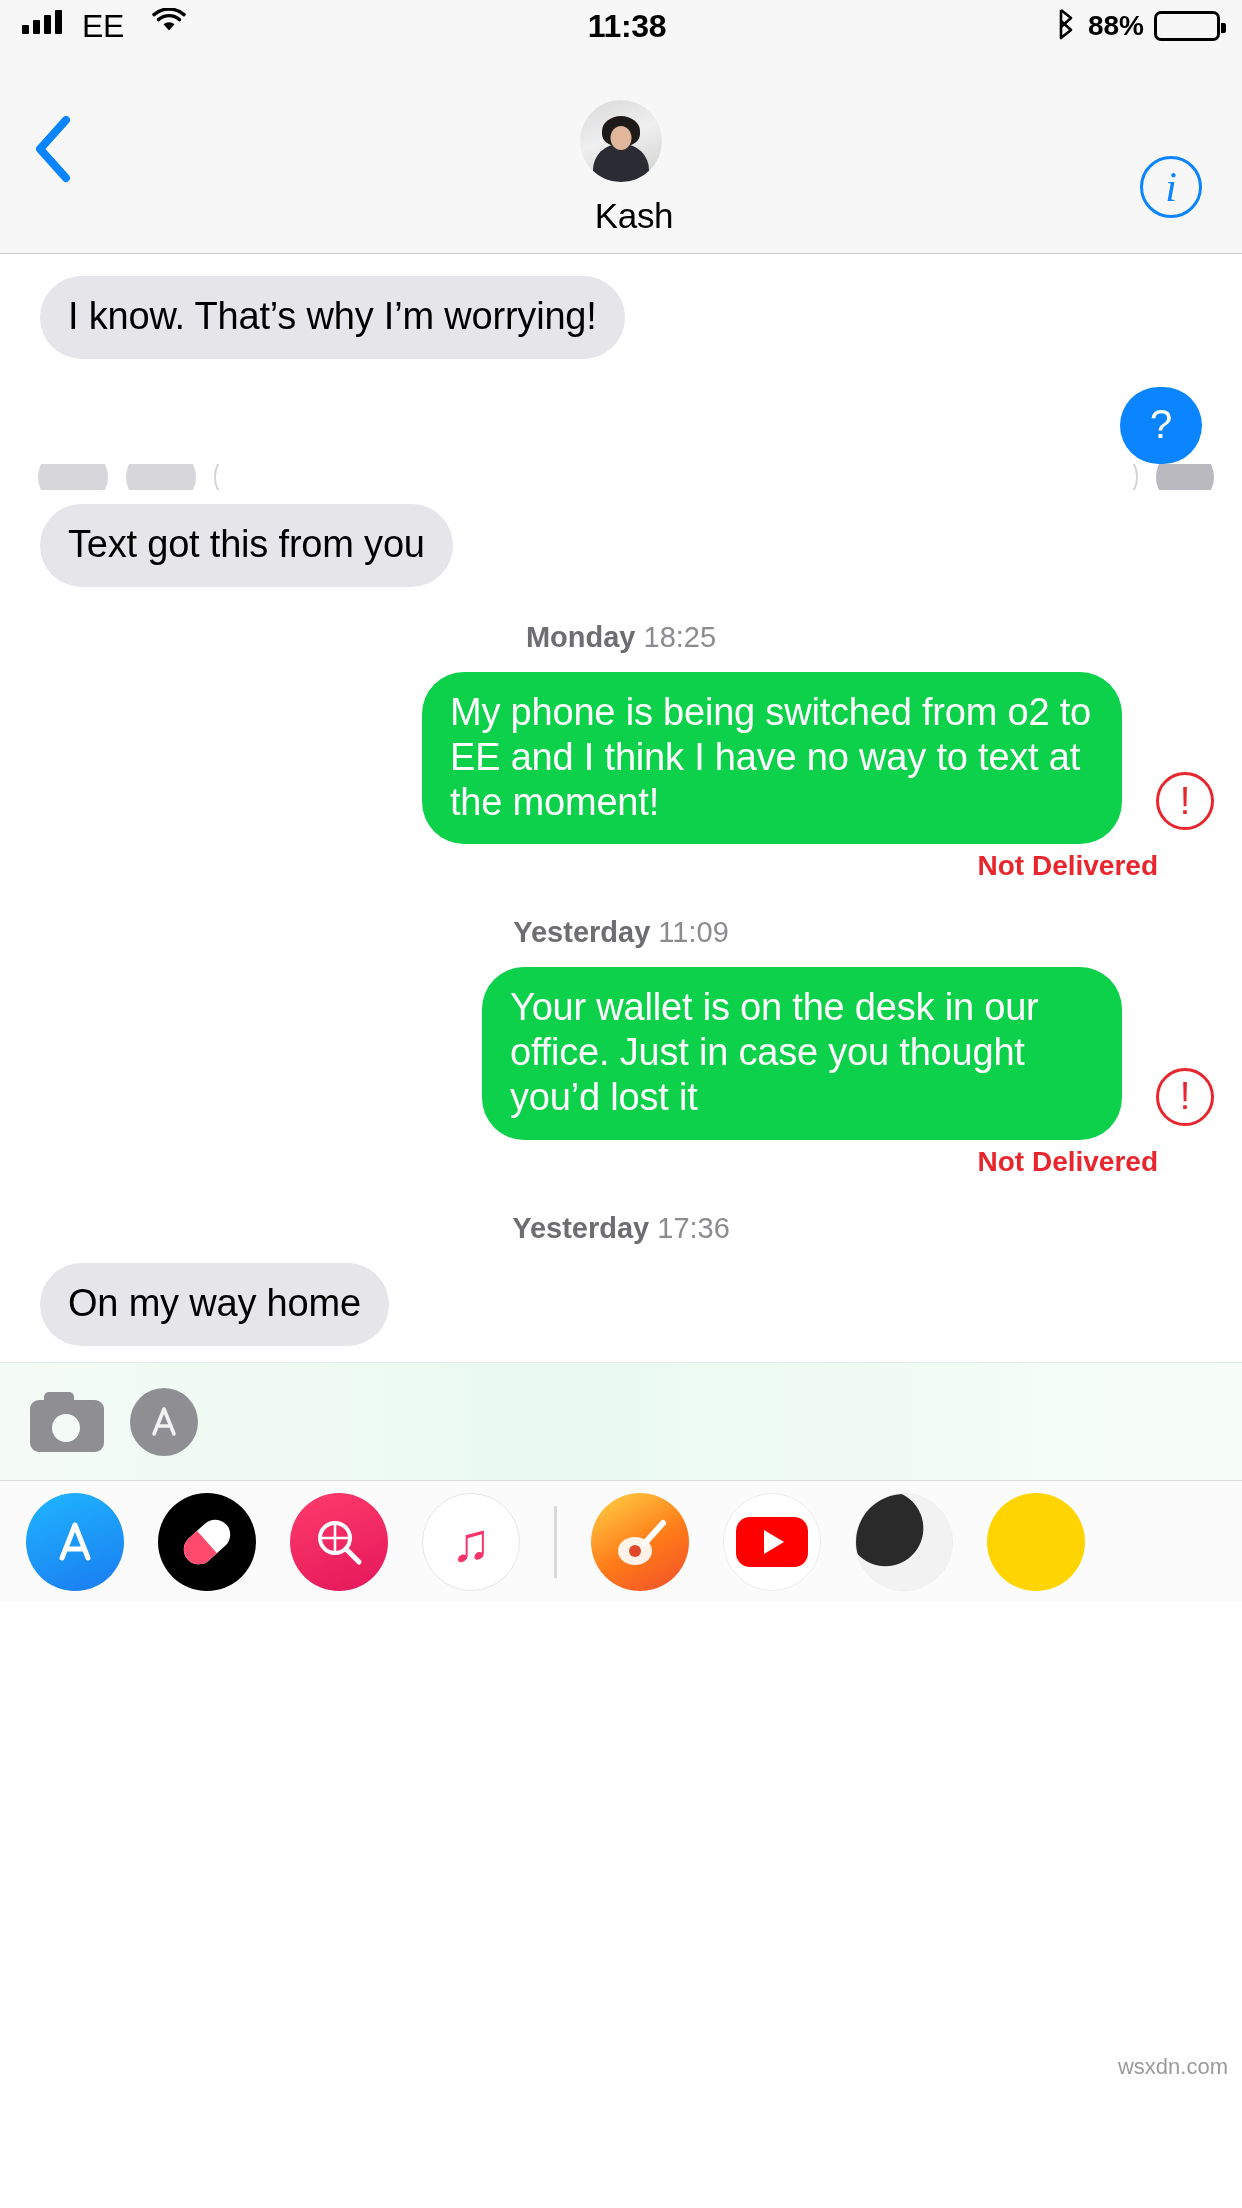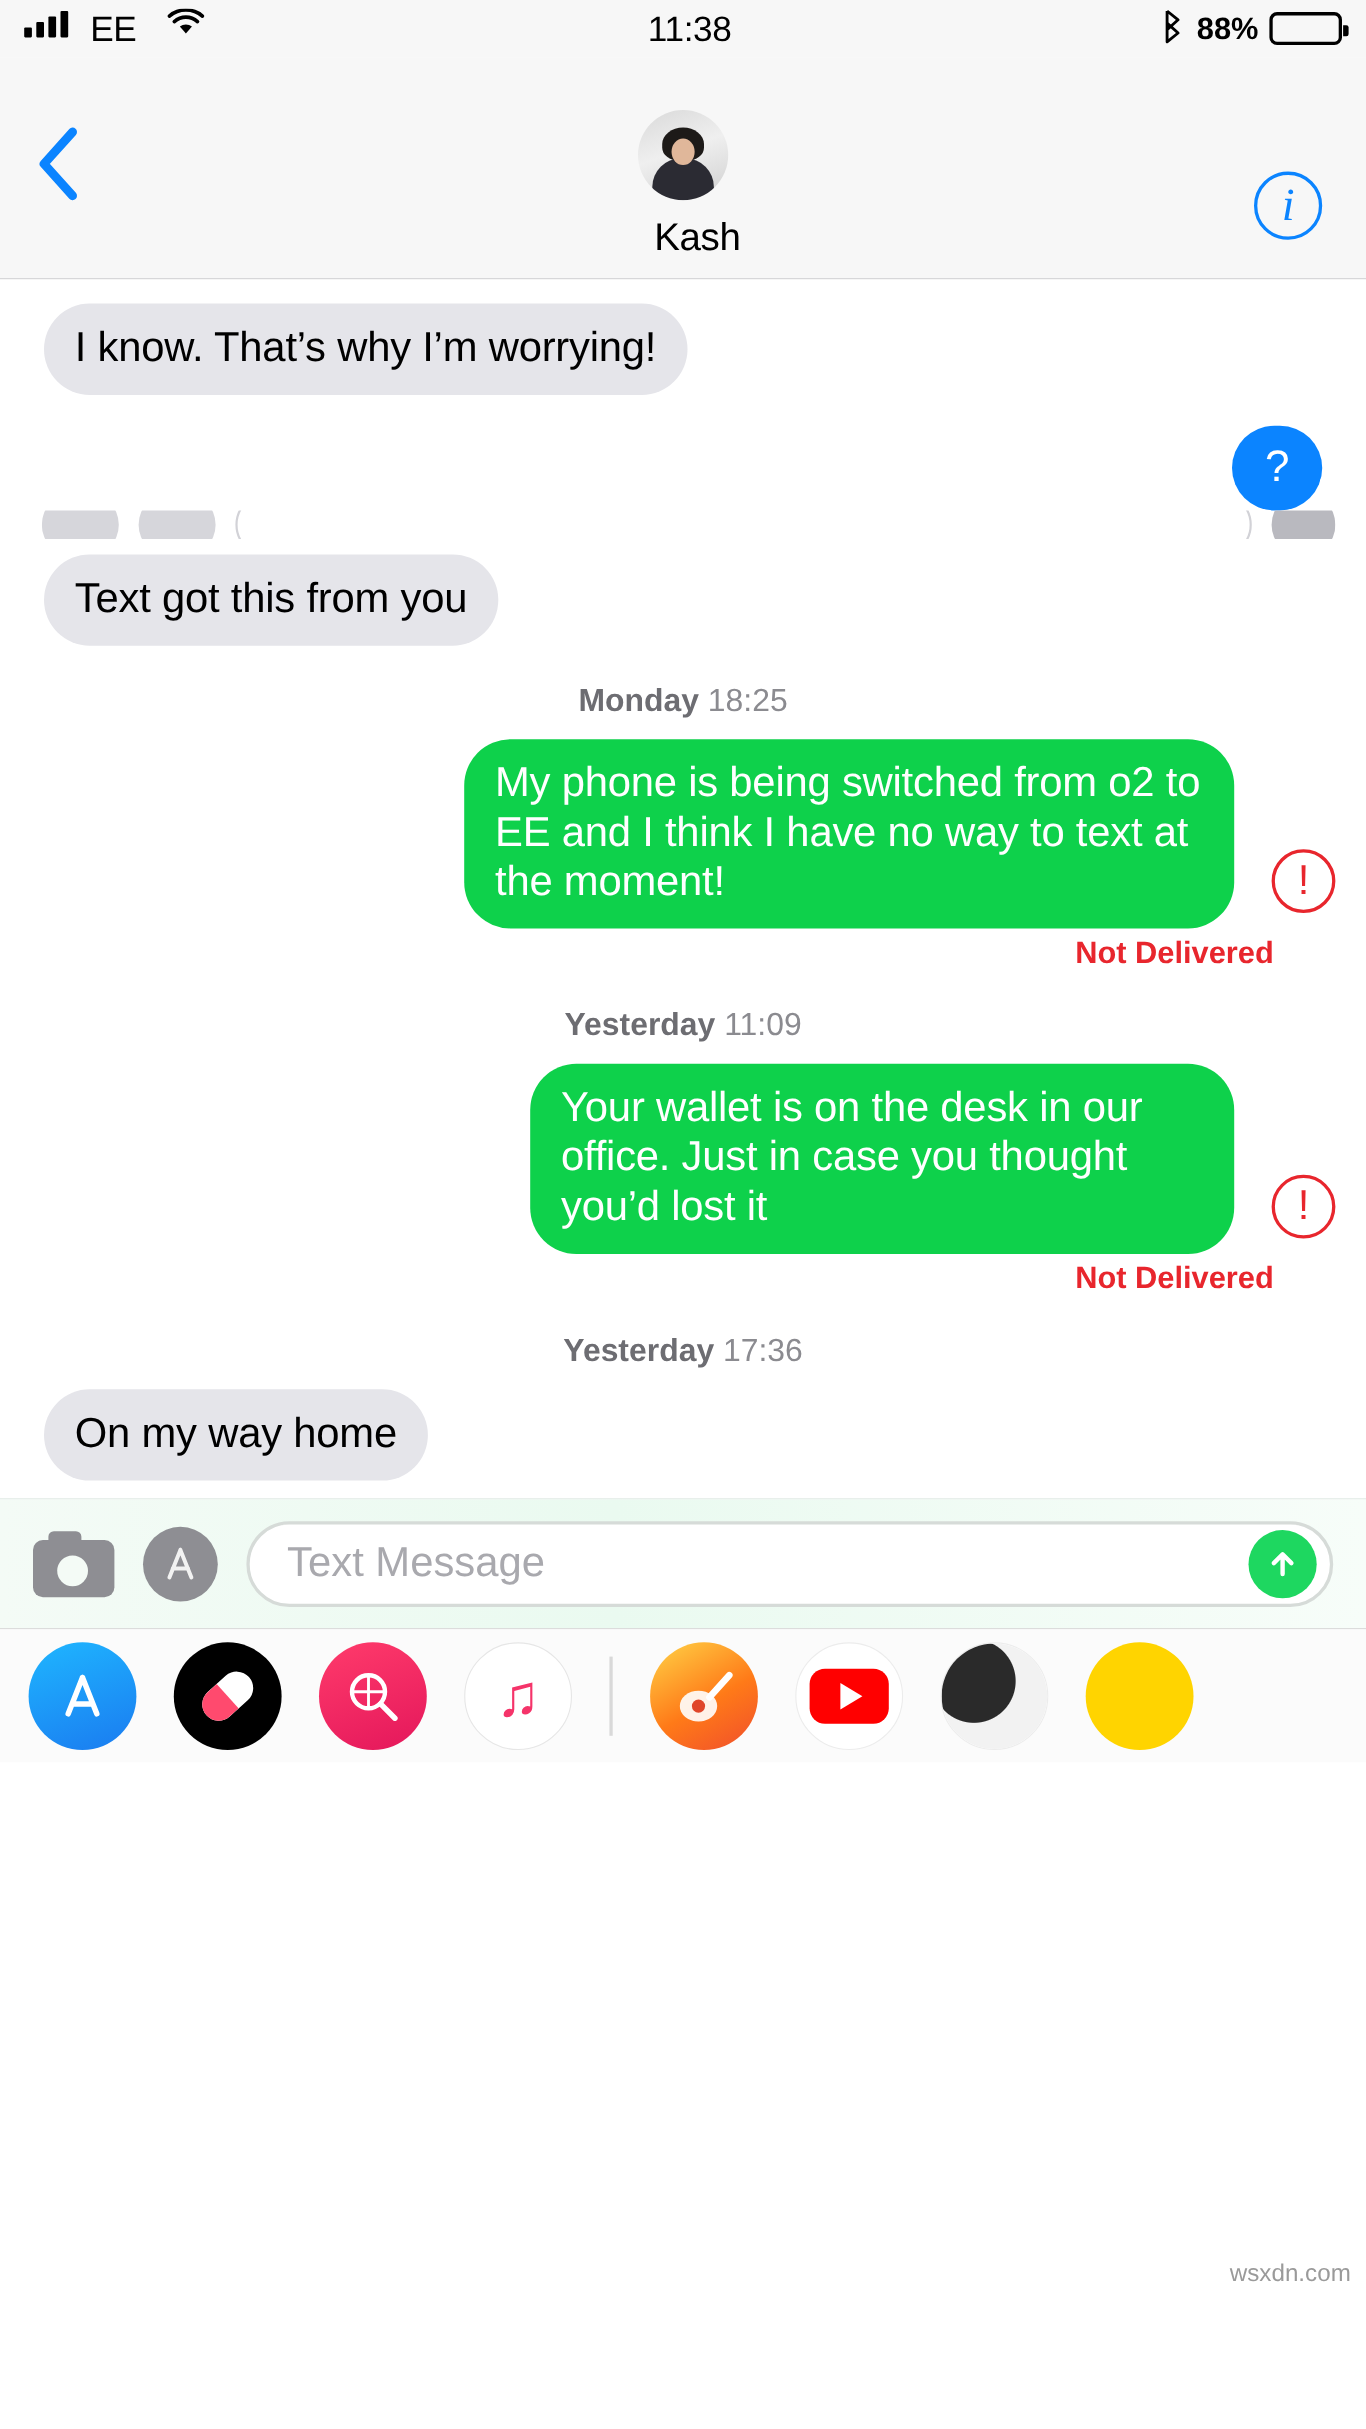--- a/index.html
+++ b/index.html
@@ -33,21 +33,21 @@
   .sig-bars i:nth-child(2) { height: 14px; }
   .sig-bars i:nth-child(3) { height: 19px; }
   .sig-bars i:nth-child(4) { height: 24px; }
   .carrier { font-size: 32px; color: #000; letter-spacing: -0.4px; }
   .wifi { margin-left: 8px; }
   .status-time {
     position: absolute;
     left: 12px; right: 0;
     text-align: center;
     font-size: 32px;
-    font-weight: normal;
+    font-weight: bold;
     color: #000;
     letter-spacing: -0.3px;
   }
   .status-right {
     margin-left: auto;
     display: flex;
     align-items: center;
     gap: 10px;
   }
   .battery-pct { font-size: 28px; font-weight: bold; color: #000000; }
@@ -521,28 +521,20 @@
     <div class="cam-icon">
       <span class="cam-hump"></span>
       <span class="cam-body"></span>
       <span class="cam-lens"></span>
     </div>
     <div class="appstore-icon">
       <svg width="40" height="40" viewBox="0 0 40 40">
         <path d="M20 7 L30 32 M20 7 L10 32 M13 24 L27 24" stroke="#f2f2f2" stroke-width="3.6" fill="none" stroke-linecap="round"></path>
       </svg>
     </div>
-    <div class="msg-field">
-      <input type="text" placeholder="Text Message" style="">
-      <div class="send-btn">
-        <svg width="34" height="34" viewBox="0 0 34 34">
-          <path d="M17 26 L17 9 M9 16 L17 8 L25 16" stroke="#fff" stroke-width="4" fill="none" stroke-linecap="round" stroke-linejoin="round"></path>
-        </svg>
-      </div>
-    </div>
   </div>
 
   <div class="watermark">wsxdn.com</div>
 
   <div class="dock">
     <div class="app circle app-appstore">
       <svg width="58" height="58" viewBox="0 0 58 58">
         <path d="M29 12 L42 45 M29 12 L16 45 M20 36 L38 36" stroke="#fff" stroke-width="5" fill="none" stroke-linecap="round"></path>
       </svg>
     </div>

